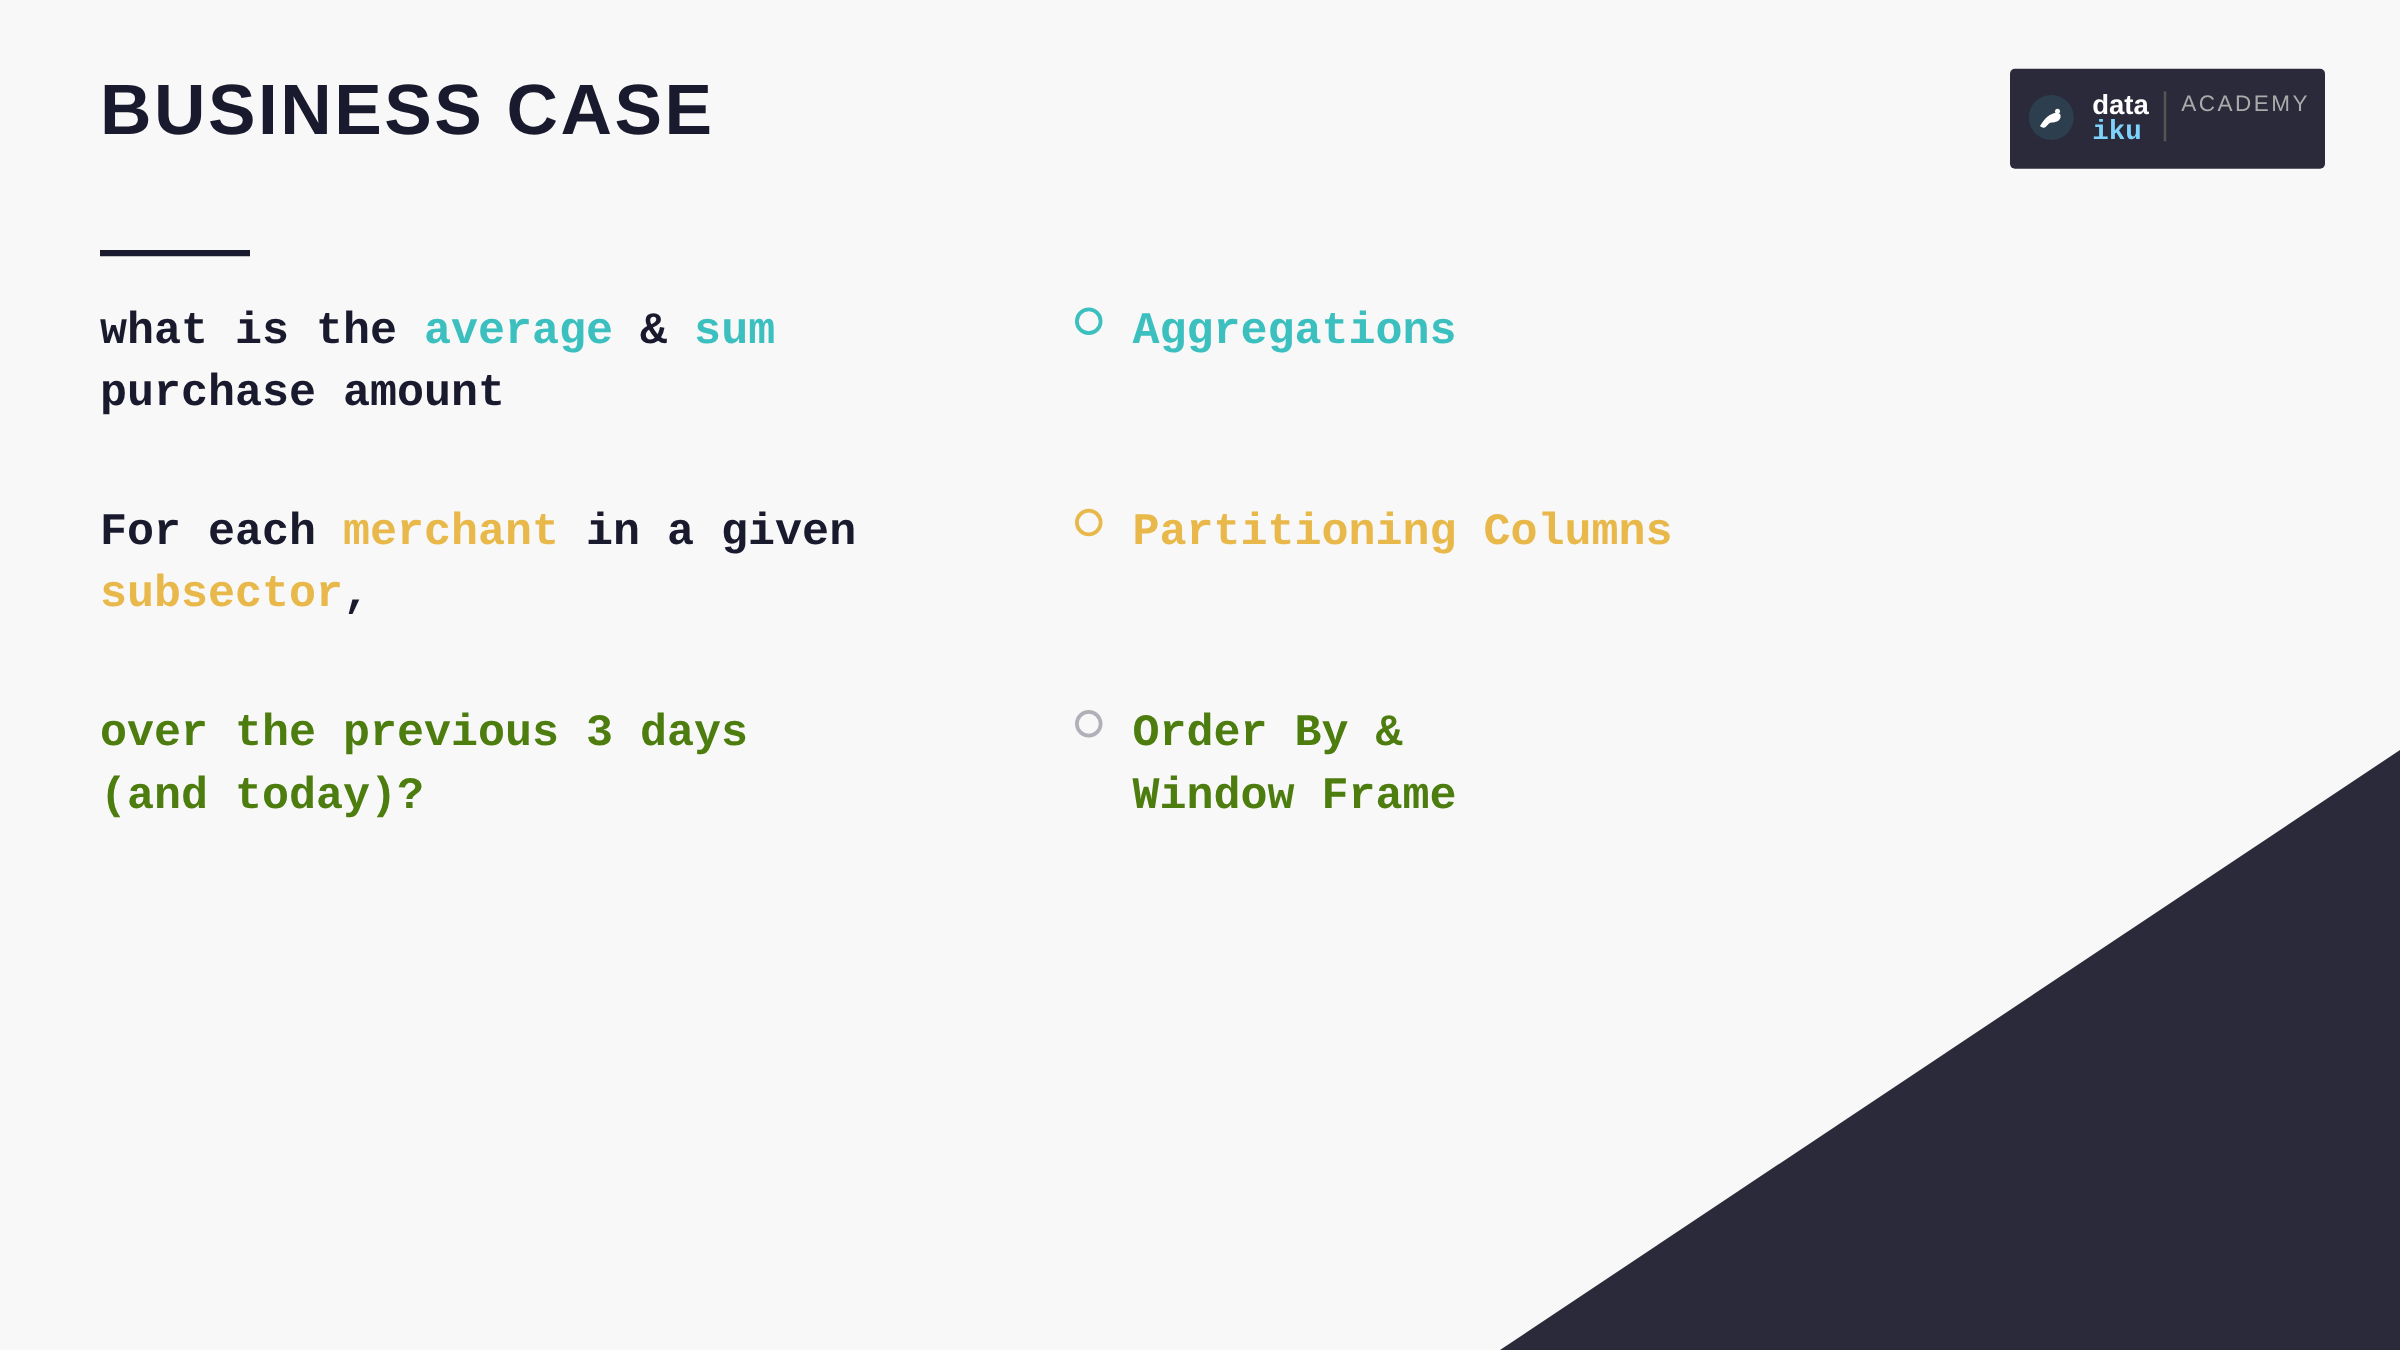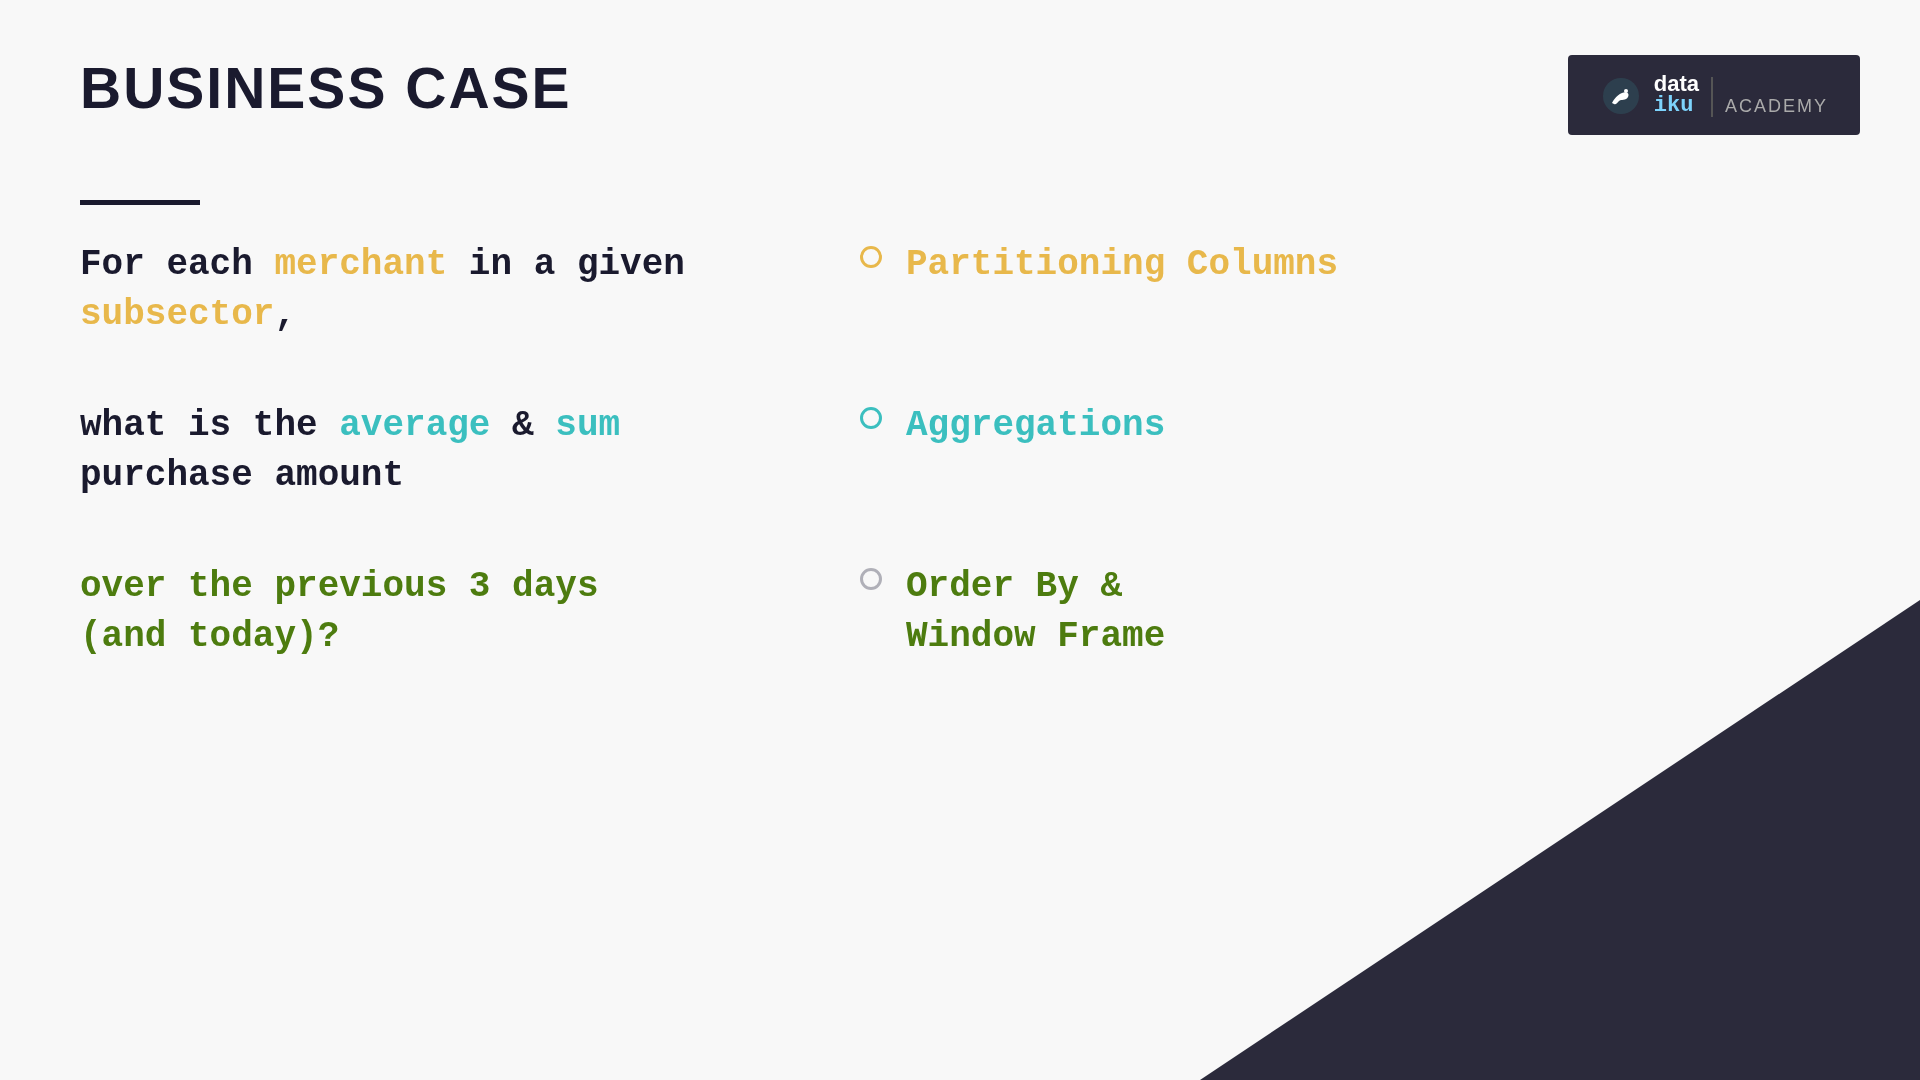--- a/index.html
+++ b/index.html
@@ -38,22 +38,22 @@
       border-color: transparent transparent #2b2a3b transparent;
     }
 
     
     .logo-area {
       position: absolute;
       top: 55px;
       right: 60px;
       background: #2b2a3b;
       display: flex;
-      align-items: flex-end;
-      padding: 18px 32px;
+      align-items: flex-start;
+      padding: 18px 12px;
       border-radius: 4px;
       gap: 12px;
     }
 
     .logo-bird {
       width: 42px;
       height: 42px;
       background: #2b2a3b;
       display: flex;
       align-items: center;
@@ -203,39 +203,39 @@
   </div>
 
   <h1 class="page-title">BUSINESS CASE</h1>
 
   <div class="title-underline"></div>
 
   <div class="content-area">
 
     <div class="content-row">
       <div class="left-text">
+        <span class="text-dark">what is the </span><span class="text-teal">average</span><span class="text-dark"> &amp; </span><span class="text-teal">sum</span><br><span class="text-dark">purchase amount</span>
+      </div>
+      <div class="right-item">
+        <div class="bullet-circle bullet-teal"></div>
+        <span class="right-label text-teal">Aggregations</span>
+      </div>
+    </div>
+
+    <div class="content-row">
+      <div class="left-text">
         <span class="text-dark">For each </span><span class="text-yellow">merchant</span><span class="text-dark"> in a given </span><br><span class="text-yellow">subsector</span><span class="text-dark">,</span>
       </div>
       <div class="right-item">
         <div class="bullet-circle bullet-yellow"></div>
         <span class="right-label text-yellow">Partitioning Columns</span>
       </div>
     </div>
 
     <div class="content-row">
-      <div class="left-text">
-        <span class="text-dark">what is the </span><span class="text-teal">average</span><span class="text-dark"> &amp; </span><span class="text-teal">sum</span><br><span class="text-dark">purchase amount</span>
-      </div>
-      <div class="right-item">
-        <div class="bullet-circle bullet-teal"></div>
-        <span class="right-label text-teal">Aggregations</span>
-      </div>
-    </div>
-
-    <div class="content-row">
       <div class="left-text muted">
         <span class="text-muted">over the previous 3 days<br>(and today)?</span>
       </div>
       <div class="right-item">
         <div class="bullet-circle bullet-muted"></div>
         <span class="right-label text-muted">Order By &amp;<br>Window Frame</span>
       </div>
     </div>
 
   </div>

